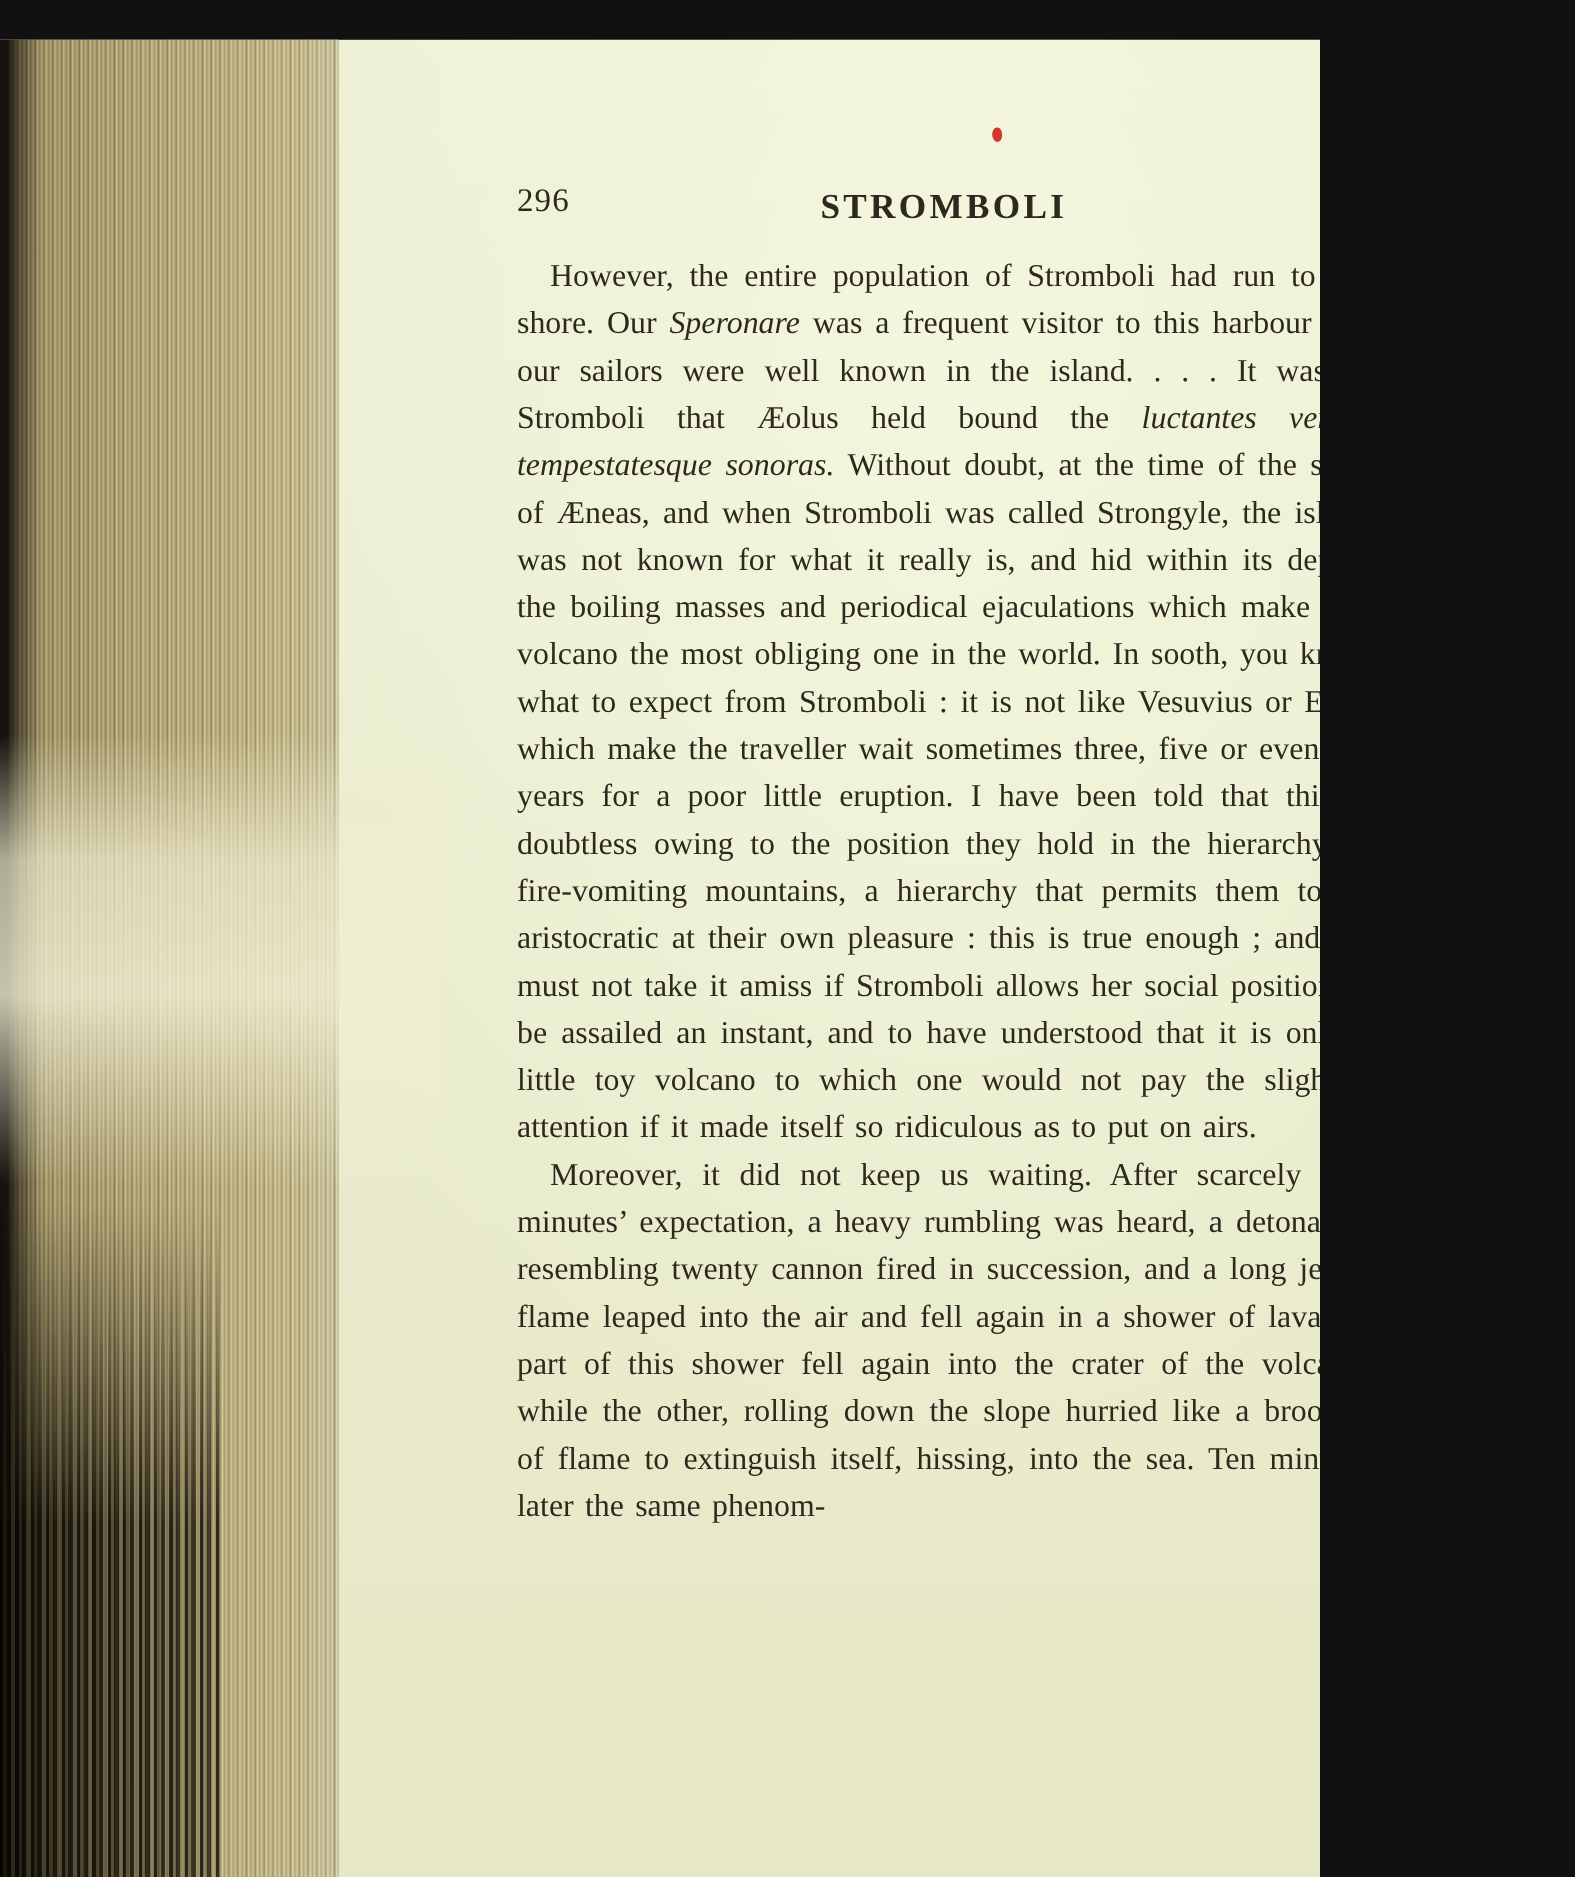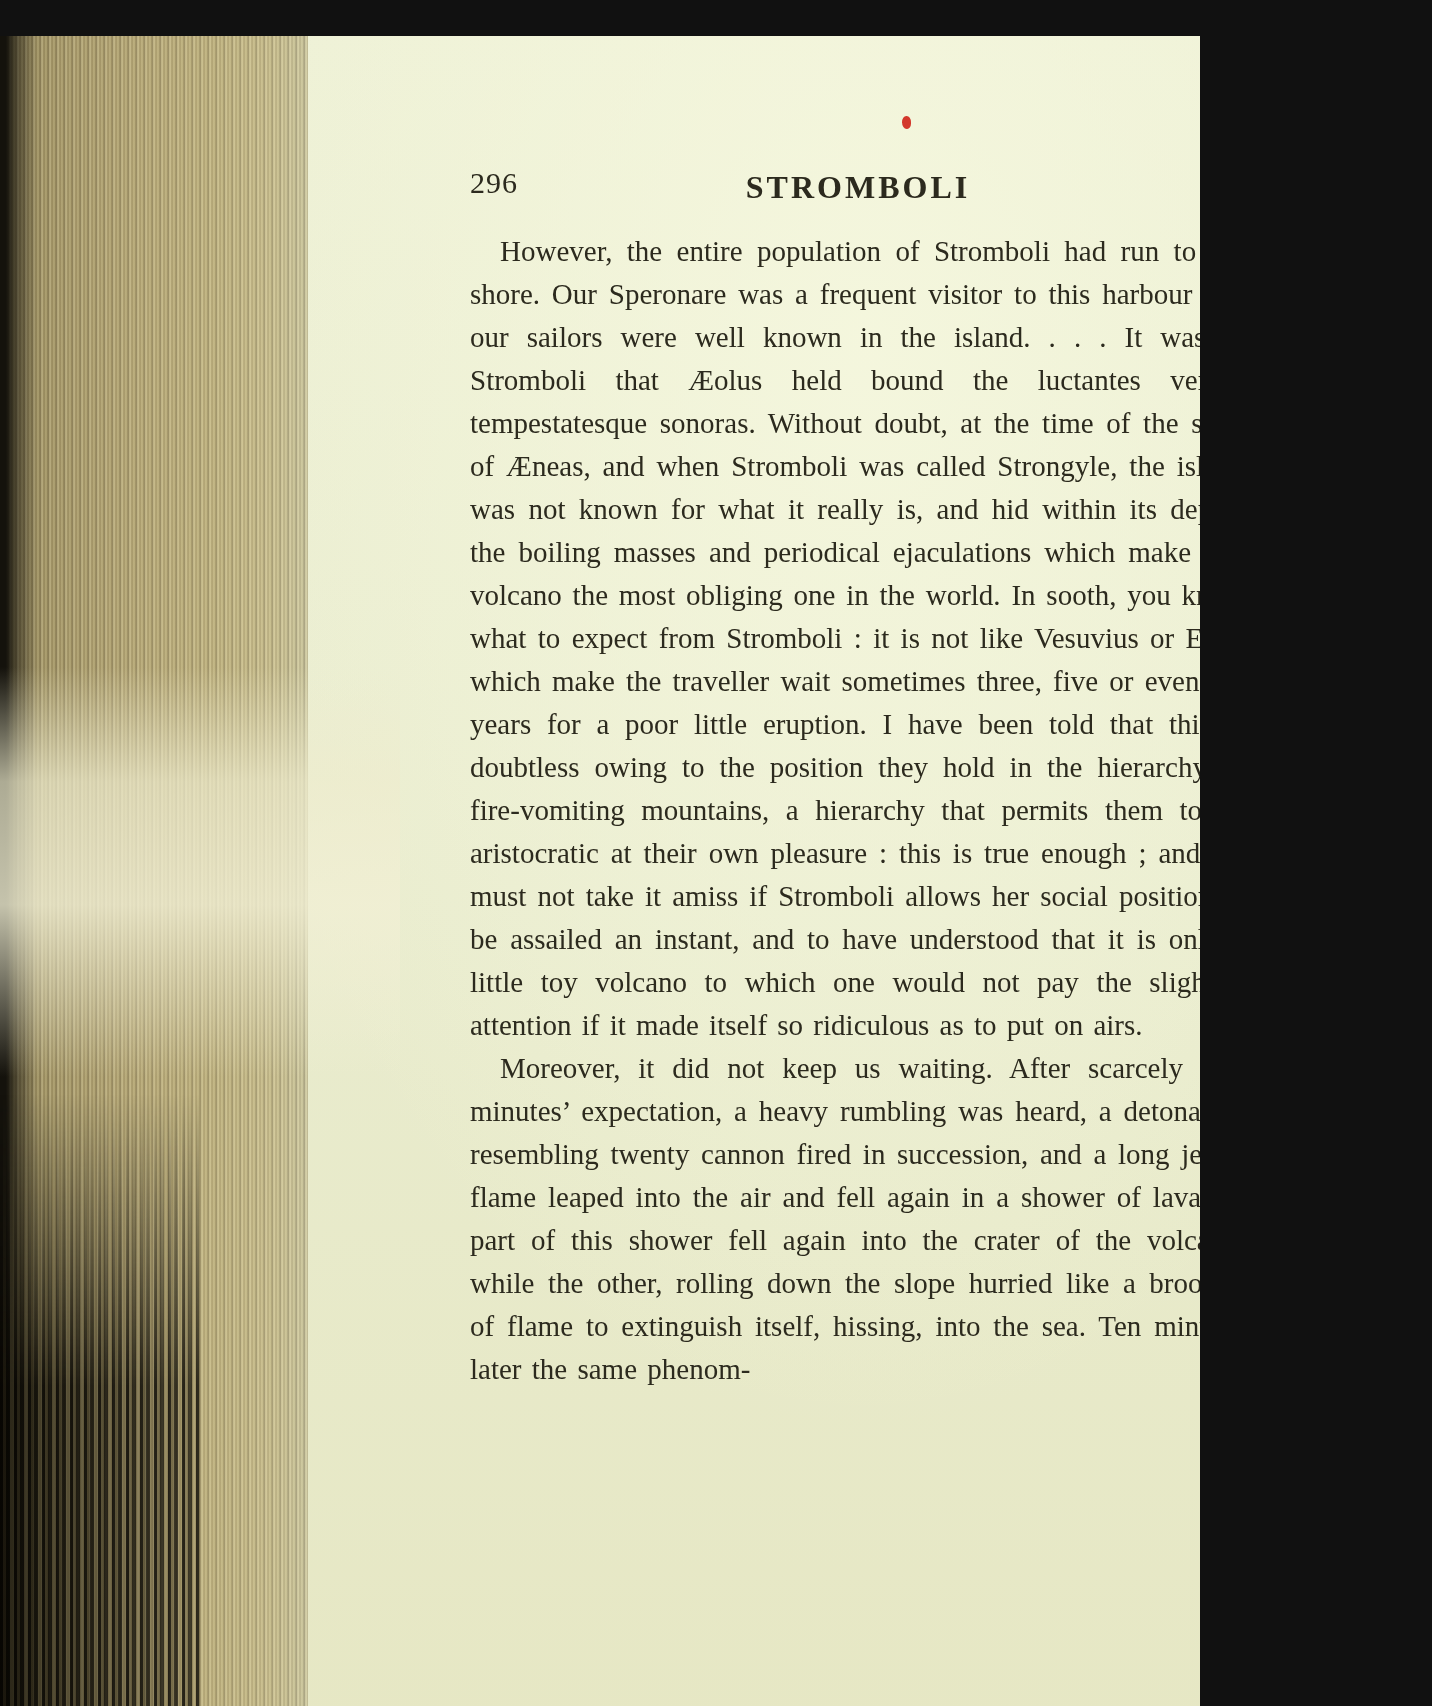--- a/index.html
+++ b/index.html
@@ -107,21 +107,21 @@
     margin-top: 22px;
     font-size: 29px;
     line-height: 43px;
     text-align: justify;
     word-spacing: 3px;
   }
   .body p {
     margin: 0;
     text-indent: 30px;
   }
-  .body .it { }
+  .body .it { font-style: italic; }
 </style>
 </head>
 <body>
 
 <div class="scene">
   <div class="paper"></div>
   <div class="book-edges"></div>
   <div class="bottom-strip"></div>
   <div class="red-speck"></div>
 

